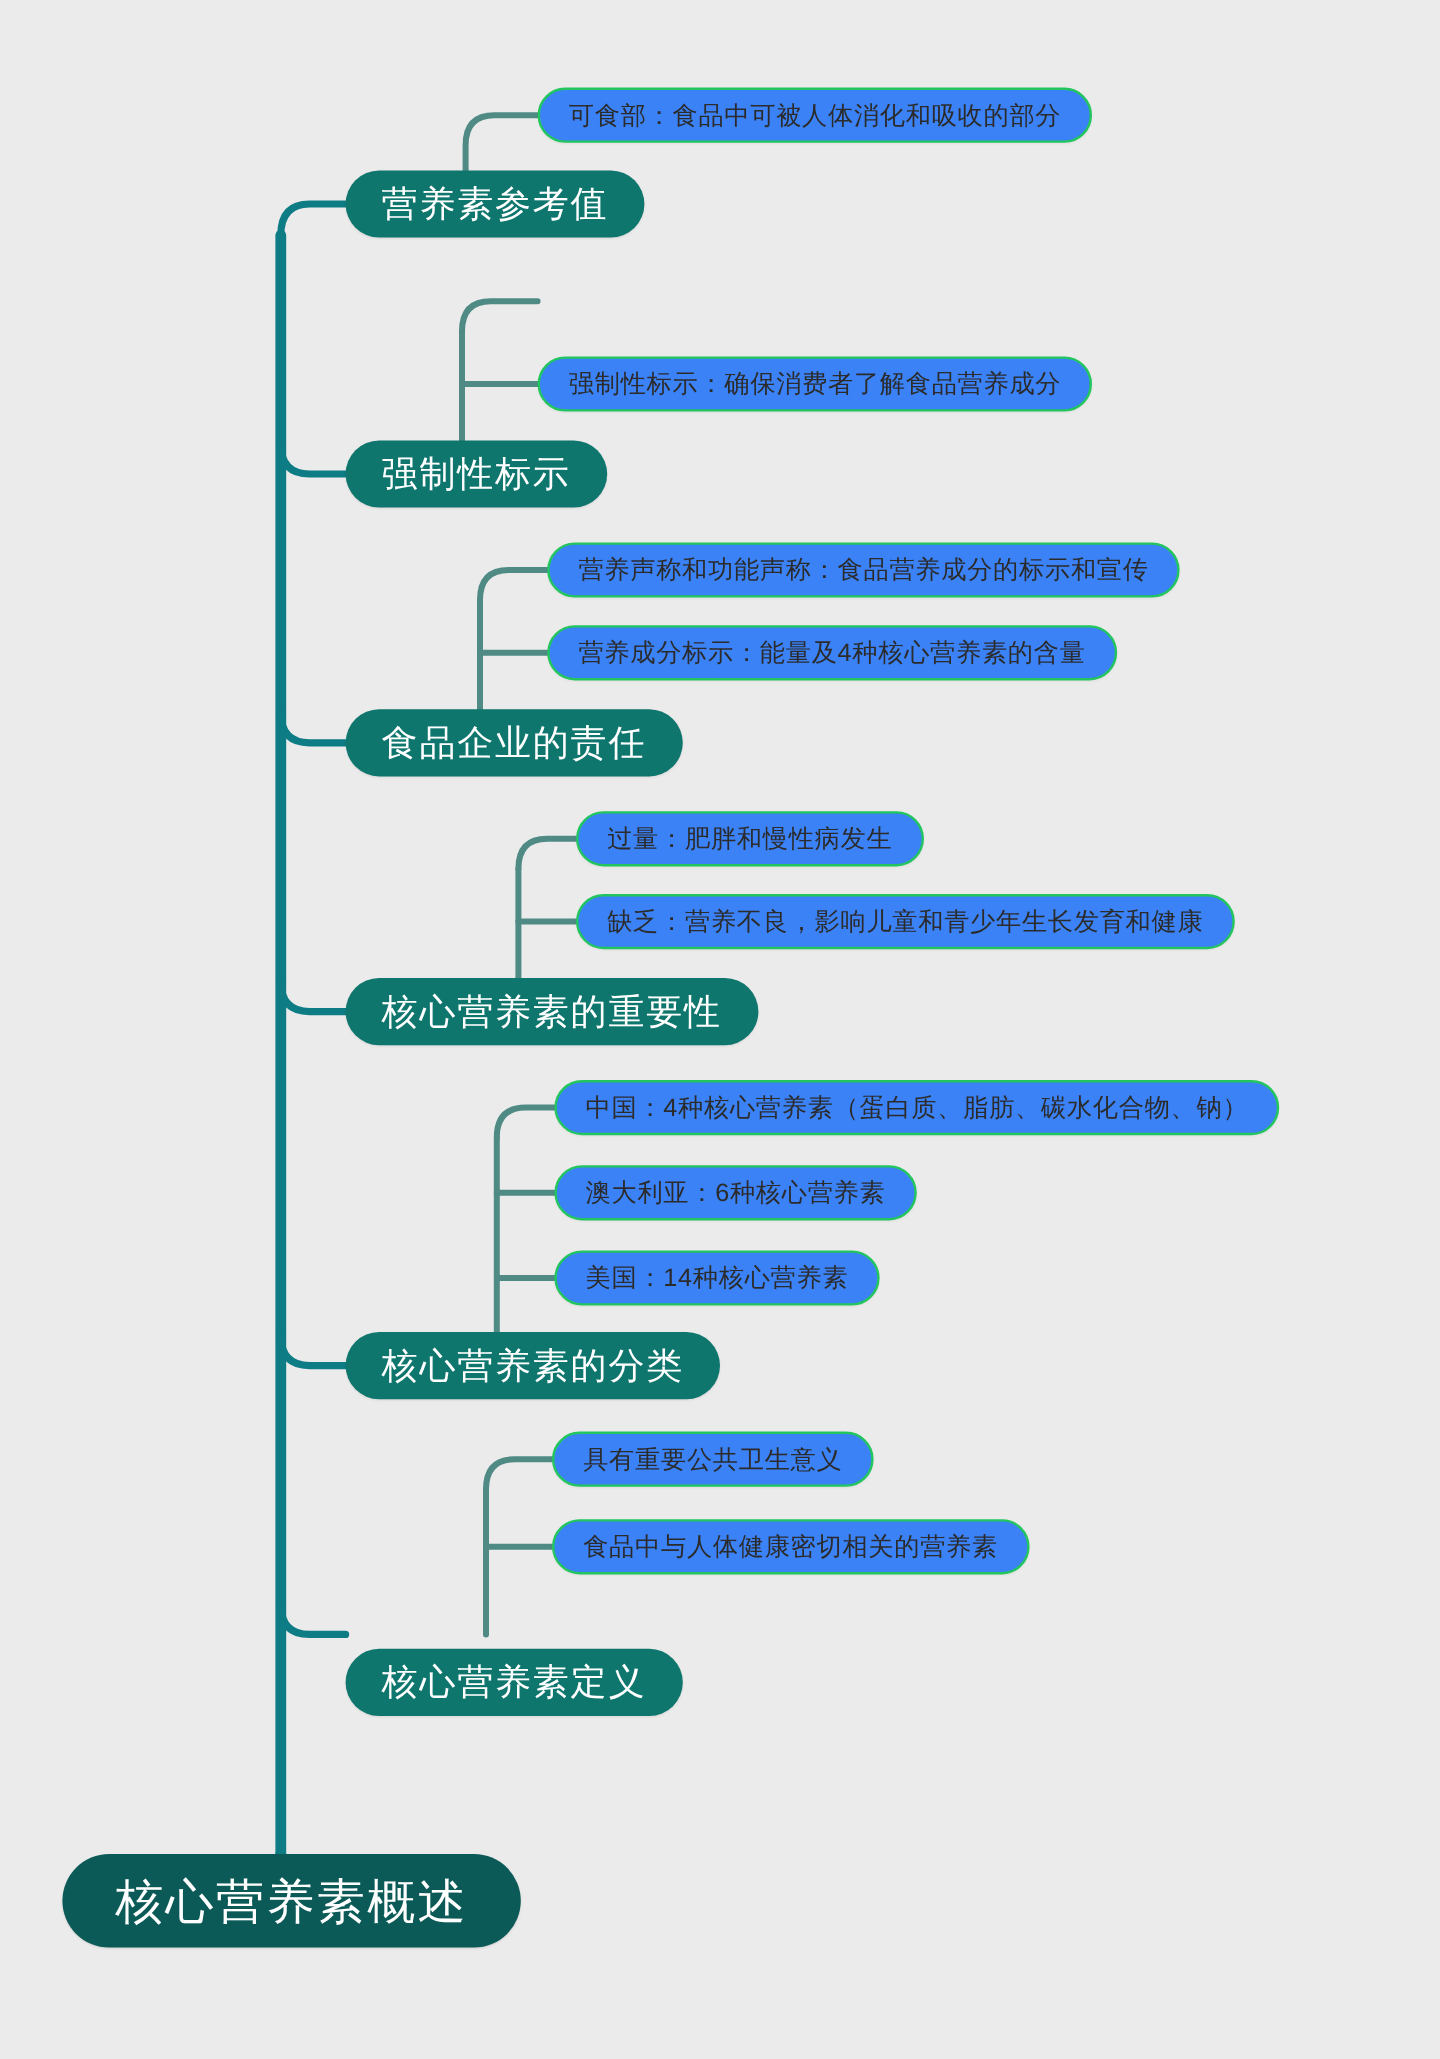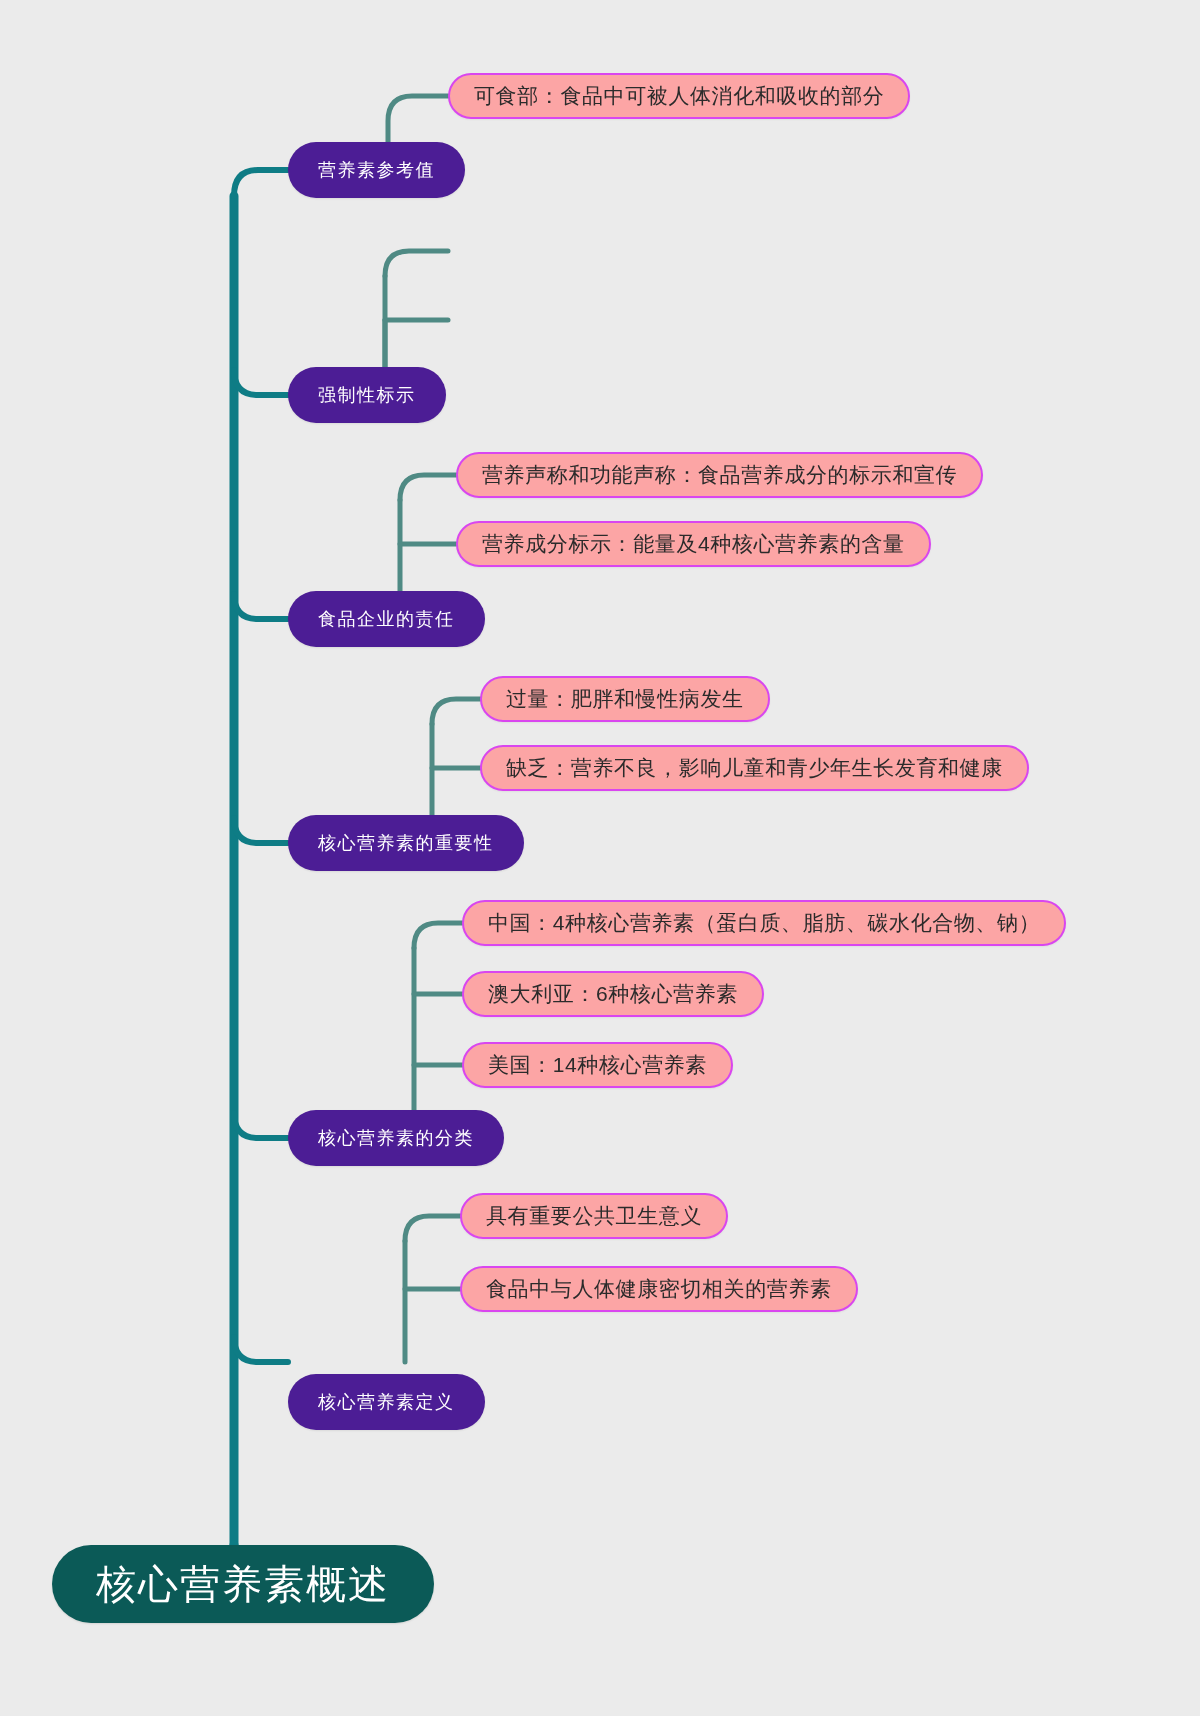--- a/index.html
+++ b/index.html
@@ -45,34 +45,34 @@
     color: #ffffff;
     border-radius: 40px;
     font-size: 40px;
     letter-spacing: 2px;
     padding: 0 44px;
     height: 78px;
     box-shadow: 0 1px 2px rgba(0,0,0,0.10);
   }
 
   .node-branch {
-    background: #4c1d95;
+    background: #0f766e;
     color: #ffffff;
     border-radius: 30px;
-    font-size: 18px;
+    font-size: 30px;
     letter-spacing: 1.5px;
     padding: 0 30px;
     height: 56px;
     box-shadow: 0 1px 2px rgba(0,0,0,0.08);
   }
 
   .node-leaf {
-    background: #fca5a5;
+    background: #3b82f6;
     color: #2b2b2b;
-    border: 2px solid #d946ef;
+    border: 2px solid #22c55e;
     border-radius: 26px;
     font-size: 21px;
     letter-spacing: 0.6px;
     padding: 0 24px;
     height: 46px;
     justify-content: flex-start;
     box-shadow: 0 1px 2px rgba(0,0,0,0.05);
   }
 </style>
 </head>
@@ -125,20 +125,23 @@
   <div class="node node-branch" style="left:288px; top:142px;">
     <span>营养素参考值</span>
   </div>
   <div class="node node-leaf" style="left:448px; top:73px;">
     <span>可食部：食品中可被人体消化和吸收的部分</span>
   </div>
 
   <div class="node node-branch" style="left:288px; top:367px;">
     <span>强制性标示</span>
   </div>
+  <div class="node node-leaf" style="left:448px; top:297px;">
+    <span>强制性标示：确保消费者了解食品营养成分</span>
+  </div>
 
   <div class="node node-branch" style="left:288px; top:591px;">
     <span>食品企业的责任</span>
   </div>
   <div class="node node-leaf" style="left:456px; top:452px;">
     <span>营养声称和功能声称：食品营养成分的标示和宣传</span>
   </div>
   <div class="node node-leaf" style="left:456px; top:521px;">
     <span>营养成分标示：能量及4种核心营养素的含量</span>
   </div>

